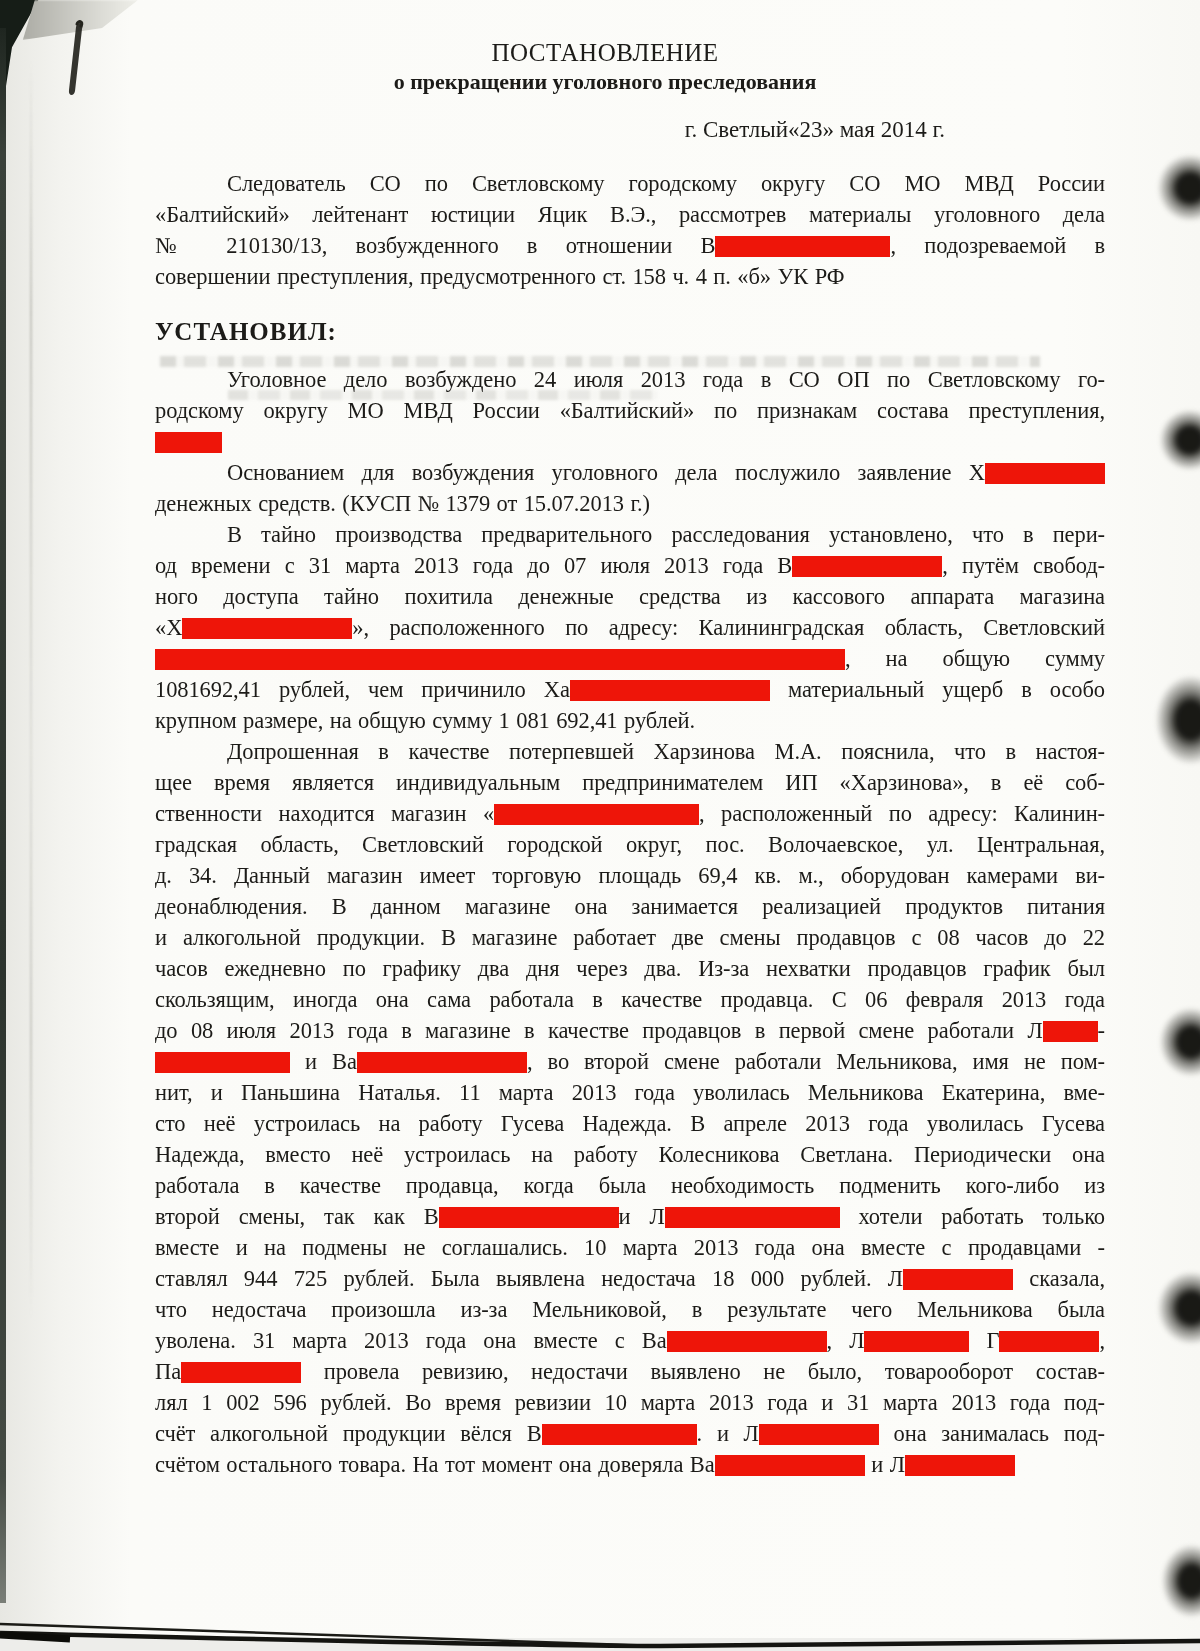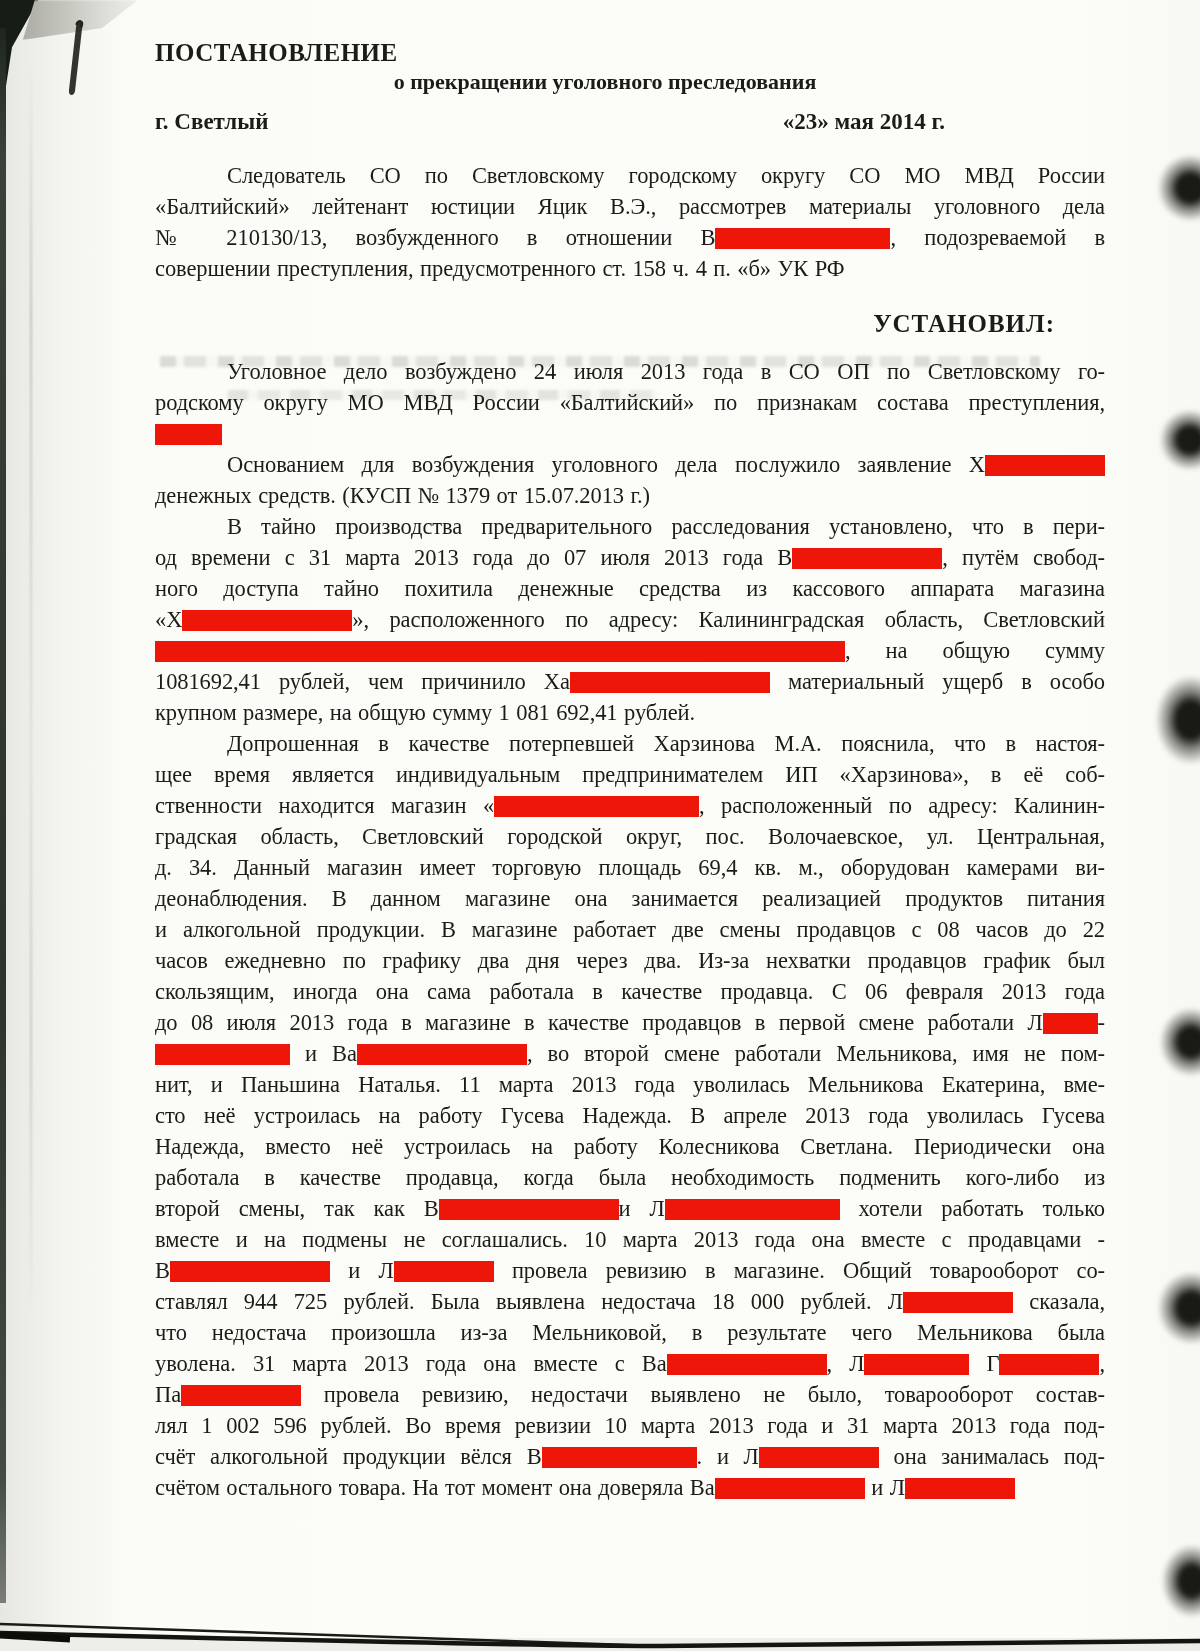--- a/index.html
+++ b/index.html
@@ -29,26 +29,26 @@
   .ghost.g1{background:repeating-linear-gradient(90deg,
       rgba(95,95,85,.38) 0 16px, rgba(95,95,85,.06) 16px 24px,
       rgba(95,95,85,.30) 24px 46px, rgba(95,95,85,.05) 46px 58px);}
   .ghost.g2{background:repeating-linear-gradient(90deg,
       rgba(100,100,90,.30) 0 20px, rgba(100,100,90,.05) 20px 30px,
       rgba(100,100,90,.24) 30px 52px, rgba(100,100,90,.05) 52px 62px);}
   .bottom-under{position:absolute;left:0;top:1638px;width:1200px;height:13px;background:#ededea;}
   svg.overlay{position:absolute;left:0;top:0;}
   
   #content{position:absolute;left:155px;top:38px;width:950px;}
-  .doc-title{font-weight:bold;font-size:25px;line-height:30px;padding-right:50px;letter-spacing:.5px;}
+  .doc-title{font-weight:normal;font-size:25px;line-height:30px;text-align:center;padding-right:50px;letter-spacing:.5px;}
   .doc-subtitle{font-weight:bold;font-size:22px;line-height:28px;text-align:center;padding-right:50px;}
-  .place-date{display:flex;justify-content:space-between;margin-top:12px;font-size:23px;line-height:28px;font-weight:bold;}
+  .place-date{display:flex;justify-content:flex-end;margin-top:20px;font-size:23px;line-height:28px;}
   .place-date .date{margin-right:160px;}
   .body-text{margin-top:24px;}
-  .finding{font-weight:bold;font-size:25px;line-height:32px;text-align:right;padding-right:50px;margin-top:24px;letter-spacing:1px;}
+  .finding{font-weight:bold;font-size:25px;line-height:32px;text-align:left;padding-right:50px;margin-top:24px;letter-spacing:1px;}
   .p2start{margin-top:16px;}
   .ln{font-size:22.5px;line-height:31px;height:31px;letter-spacing:-0.1px;word-spacing:1px;
       text-align:justify;text-align-last:justify;overflow:hidden;}
   .ln.left{text-align:left;text-align-last:left;white-space:nowrap;overflow:visible;}
   .indent{display:inline-block;width:72px;}
   .rd{display:inline-block;height:21px;vertical-align:-4px;background:#ee1509;}
 </style>
 </head>
 <body>
 
@@ -131,21 +131,20 @@
           <div class="ln"><span>часов ежедневно по графику два дня через два. Из-за нехватки продавцов график был</span></div>
           <div class="ln"><span>скользящим, иногда она сама работала в качестве продавца. С 06 февраля 2013 года</span></div>
           <div class="ln"><span>до 08 июля 2013 года в магазине в качестве продавцов в первой смене работали Л</span><span class="rd" style="width: 55px; background: rgb(238, 21, 9);"></span><span>-</span></div>
           <div class="ln"><span class="rd" style="width: 135px; background: rgb(238, 21, 9);"></span><span> и Ва</span><span class="rd" style="width: 170px; background: rgb(238, 21, 9);"></span><span>, во второй смене работали Мельникова, имя не пом-</span></div>
           <div class="ln"><span>нит, и Паньшина Наталья. 11 марта 2013 года уволилась Мельникова Екатерина, вме-</span></div>
           <div class="ln"><span>сто неё устроилась на работу Гусева Надежда. В апреле 2013 года уволилась Гусева</span></div>
           <div class="ln"><span>Надежда, вместо неё устроилась на работу Колесникова Светлана. Периодически  она</span></div>
           <div class="ln"><span>работала в качестве продавца, когда была необходимость подменить кого-либо из</span></div>
           <div class="ln"><span>второй смены, так как  В</span><span class="rd" style="width: 180px; background: rgb(238, 21, 9);"></span><span>и Л</span><span class="rd" style="width: 175px; background: rgb(238, 21, 9);"></span><span> хотели работать только</span></div>
           <div class="ln"><span>вместе и на подмены  не соглашались. 10 марта 2013 года она вместе с продавцами -</span></div>
-          <div class="ln"><span>В</span><span class="rd" style="width: 160px; background: rgb(238, 21, 9);"></span><span> и Л</span><span class="rd" style="width: 100px; background: rgb(238, 21, 9);"></span><span> провела ревизию в магазине. Общий товарооборот со-</span></div>
           <div class="ln"><span>ставлял 944 725 рублей. Была выявлена недостача 18 000 рублей.  Л</span><span class="rd" style="width: 110px; background: rgb(238, 21, 9);"></span><span> сказала,</span></div>
           <div class="ln"><span>что недостача произошла из-за Мельниковой, в результате чего Мельникова была</span></div>
           <div class="ln"><span>уволена. 31 марта 2013 года она вместе с Ва</span><span class="rd" style="width: 160px; background: rgb(238, 21, 9);"></span><span>, Л</span><span class="rd" style="width: 105px; background: rgb(238, 21, 9);"></span><span>  Г</span><span class="rd" style="width: 100px; background: rgb(238, 21, 9);"></span><span>,</span></div>
           <div class="ln"><span>Па</span><span class="rd" style="width: 120px; background: rgb(238, 21, 9);"></span><span> провела ревизию, недостачи выявлено не было, товарооборот состав-</span></div>
           <div class="ln"><span>лял 1 002 596 рублей. Во время ревизии 10 марта 2013 года и 31 марта 2013 года под-</span></div>
           <div class="ln"><span>счёт алкогольной продукции вёлся В</span><span class="rd" style="width: 155px; background: rgb(238, 21, 9);"></span><span>. и Л</span><span class="rd" style="width: 120px; background: rgb(238, 21, 9);"></span><span> она занималась под-</span></div>
           <div class="ln left"><span>счётом остального товара.  На тот момент она доверяла Ва</span><span class="rd" style="width: 150px; background: rgb(238, 21, 9);"></span><span> и Л</span><span class="rd" style="width: 110px; background: rgb(238, 21, 9);"></span></div>
         </div>
       </div>
   </div>

